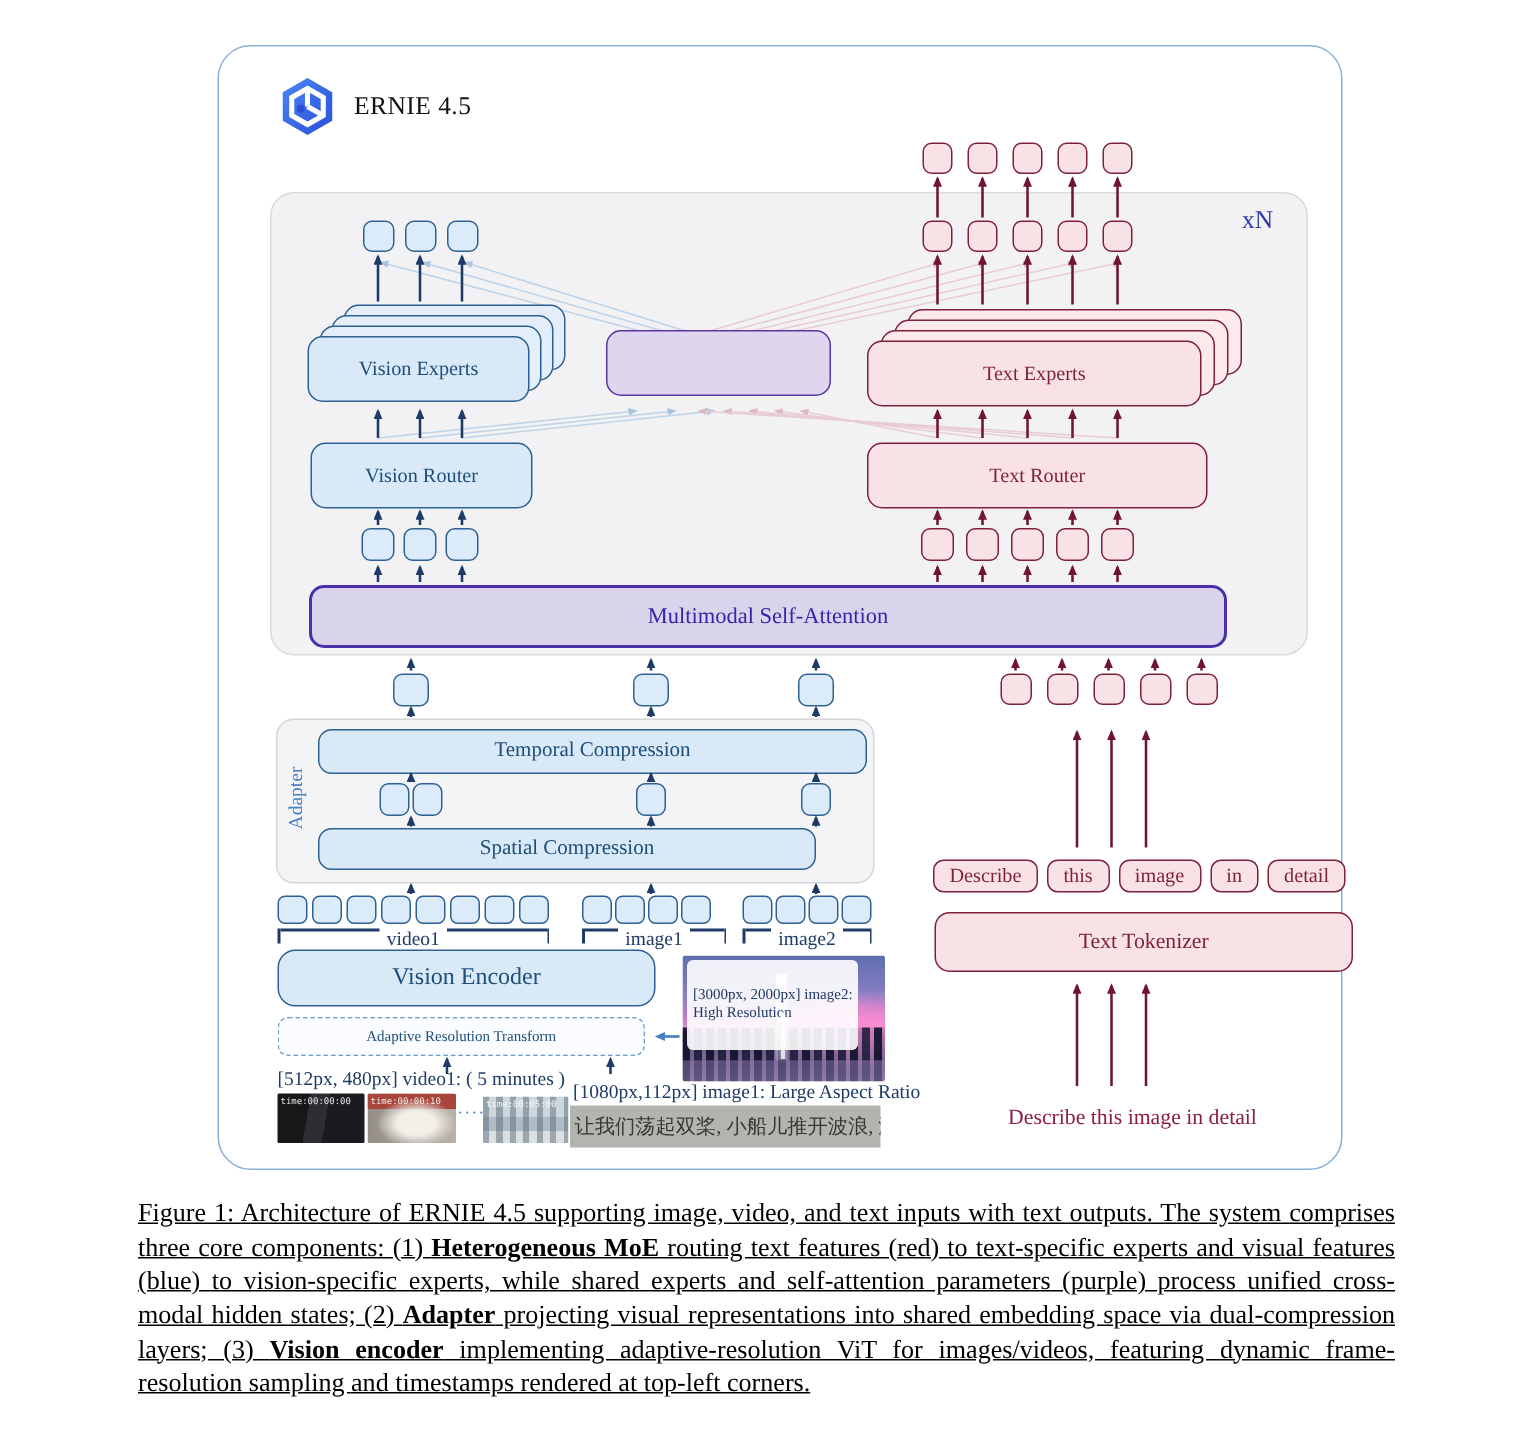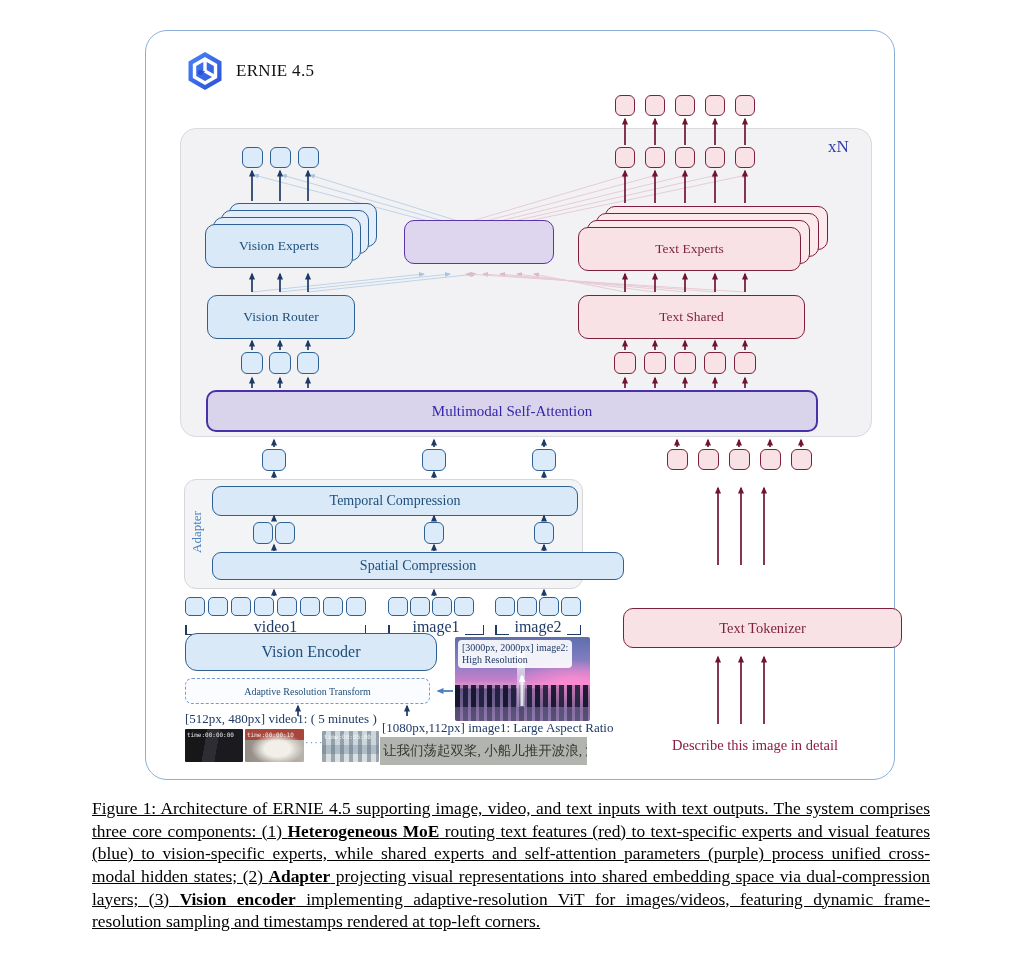--- a/index.html
+++ b/index.html
@@ -30,21 +30,21 @@
   .tok.p{background:#f9e2e6;border:1.5px solid #7d1f3d;}
   .row-out{gap:10px}   .row-out .tok{width:20px;height:21px;}
   .row-vtop{gap:7px}   .row-vtop .tok{width:21px;height:21px;}
   .row-pre3{gap:6px}   .row-pre3 .tok{width:22px;height:22px;}
   .row-pre5{gap:8px}   .row-pre5 .tok{width:22px;height:22px;}
   .row-embed{gap:10px} .row-embed .tok{width:21px;height:21px;}
   .row-media{gap:3px}  .row-media .tok{width:20px;height:19px;border-radius:5px;}
   .row-media2{gap:2px} .row-media2 .tok{width:20px;height:19px;border-radius:5px;}
 
   
-  .bracket{position:absolute;display:flex;align-items:flex-end;color:#1e3a66;font-size:16px;}
+  .bracket{position:absolute;display:flex;align-items:flex-start;color:#1e3a66;font-size:13px;}
   .bracket::before,.bracket::after{content:"";width:1.5px;height:10px;background:#1e3a66;flex:none;}
   .bracket .bline{flex:1;height:1.5px;background:#1e3a66;}
   .bracket .blabel{margin:0 5px;line-height:1;}
 
   
   .adapter-label{position:absolute;left:162px;top:524px;width:70px;text-align:center;
     transform:rotate(-90deg);color:#4a7fc1;font-size:13px;}
 
   
   .word-row{position:absolute;display:flex;gap:6px;}
@@ -74,21 +74,21 @@
       linear-gradient(180deg,#5d6fae 0%,#8a7ec4 32%,#c77fc9 52%,#e0a0d4 60%,#6a5a88 62%,#8a7aa8 100%);}
   .img2 .bldg{position:absolute;left:0;right:0;top:48px;height:22px;
       background:repeating-linear-gradient(90deg, rgba(15,18,40,.92) 0 5px, rgba(90,75,120,.35) 5px 8px,
       rgba(25,25,55,.88) 8px 13px, rgba(130,95,150,.3) 13px 16px);}
   .img2 .refl{position:absolute;left:0;right:0;top:70px;height:14px;opacity:.55;
       background:repeating-linear-gradient(90deg, rgba(25,28,55,.8) 0 5px, rgba(150,110,170,.4) 5px 8px,
       rgba(35,35,70,.75) 8px 13px, rgba(160,120,180,.35) 13px 16px);}
   .img2 .tower{position:absolute;left:62px;top:12px;width:8px;height:58px;
       background:linear-gradient(180deg,rgba(242,240,250,.95),rgba(170,160,200,.55));}
   .img2-label{position:absolute;background:rgba(255,255,255,.9);border-radius:4px;color:#1e3a66;
-      font-size:10px;line-height:1.22;padding:2px 4px;}
+      font-size:10px;line-height:1.22;padding:18px 4px;}
 
   .cap-blue{position:absolute;color:#1e3a66;font-size:13px;white-space:nowrap;}
   .prompt-text{position:absolute;color:#8c1d3f;font-size:14.5px;text-align:center;}
   .xn{position:absolute;color:#2b3aa8;font-size:17px;}
   .logo-title{position:absolute;color:#111;font-size:17px;letter-spacing:.3px;}
 
   .caption{position:absolute;left:92px;top:797px;width:838px;color:#000;
       font-size:17.4px;line-height:1.3;text-align:justify;text-decoration:underline;}
   .caption span.bold{font-weight:bold;}
 </style>
@@ -199,29 +199,29 @@
   <div class="box blue" style="left:205px;top:224px;width:148px;height:44px;border-radius:10px;font-size:13.5px">Vision Experts</div>
 
   <div class="box purple-light" style="left:404px;top:220px;width:150px;height:44px;border-radius:10px"></div>
 
   <div class="box pink-light" style="left:605px;top:206px;width:223px;height:44px;border-radius:10px"></div>
   <div class="box pink-light" style="left:596px;top:213px;width:223px;height:44px;border-radius:10px"></div>
   <div class="box pink-light" style="left:587px;top:220px;width:223px;height:44px;border-radius:10px"></div>
   <div class="box pink" style="left:578px;top:227px;width:223px;height:44px;border-radius:10px;font-size:13.5px">Text Experts</div>
 
   <div class="box blue" style="left:207px;top:295px;width:148px;height:44px;border-radius:10px;font-size:13.5px">Vision Router</div>
-  <div class="box pink" style="left:578px;top:295px;width:227px;height:44px;border-radius:10px;font-size:13.5px">Text Shared</div>
+  <div class="box pink" style="left:578px;top:295px;width:227px;height:44px;border-radius:10px;font-size:13.5px">Text Router</div>
   <div class="box attn" style="left:206px;top:390px;width:612px;height:42px;border-radius:10px;font-size:15px">Multimodal Self-Attention</div>
 
   <div class="box blue" style="left:212px;top:486px;width:366px;height:30px;border-radius:9px;font-size:14px">Temporal Compression</div>
   <span class="abs tok b" style="left:253px;top:522px;width:20px;height:22px"></span>
   <span class="abs tok b" style="left:275px;top:522px;width:20px;height:22px"></span>
   <span class="abs tok b" style="left:424px;top:522px;width:20px;height:22px"></span>
   <span class="abs tok b" style="left:534px;top:522px;width:20px;height:22px"></span>
-  <div class="box blue" style="left:212px;top:552px;width:412px;height:28px;border-radius:9px;font-size:14px">Spatial Compression</div>
+  <div class="box blue" style="left:212px;top:552px;width:332px;height:28px;border-radius:9px;font-size:14px">Spatial Compression</div>
 
   <div class="trow row-media" style="left:185px;top:597px">
     <span class="tok b"></span>
   <span class="tok b"></span>
       <span class="tok b"></span>
       <span class="tok b"></span>
       <span class="tok b"></span>
       <span class="tok b"></span>
       <span class="tok b"></span>
       <span class="tok b"></span>
@@ -277,20 +277,28 @@
   <div class="img2" style="left:455px;top:637px;width:135px;height:84px">
     <div class="bldg"></div>
     <div class="refl"></div>
     <div class="tower"></div>
   </div>
   <div class="img2-label" style="left:458px;top:640px">
     <div>[3000px, 2000px] image2:</div>
     <div>High Resolution</div>
   </div>
 
+  <div class="word-row" style="left:622px;top:573px">
+
+  <span class="word-tok">Describe</span>
+      <span class="word-tok">this</span>
+      <span class="word-tok">image</span>
+      <span class="word-tok">in</span>
+      <span class="word-tok">detail</span>
+    </div>
   <div class="box pink" style="left:623px;top:608px;width:279px;height:40px;border-radius:10px;font-size:14.5px">Text Tokenizer</div>
   <div class="prompt-text" style="left:640px;top:737px;width:230px">Describe this image in detail</div>
 
   <svg class="layer" width="1024" height="968">
     <defs>
       <marker id="mN" markerUnits="userSpaceOnUse" markerWidth="9" markerHeight="9" refX="5.5" refY="3" orient="auto">
         <path d="M0,0 L7,3 L0,6 Z" fill="#1e3a66"></path>
         </marker>
       <marker id="mR" markerUnits="userSpaceOnUse" markerWidth="9" markerHeight="9" refX="5.5" refY="3" orient="auto">
         <path d="M0,0 L7,3 L0,6 Z" fill="#701530"></path>

